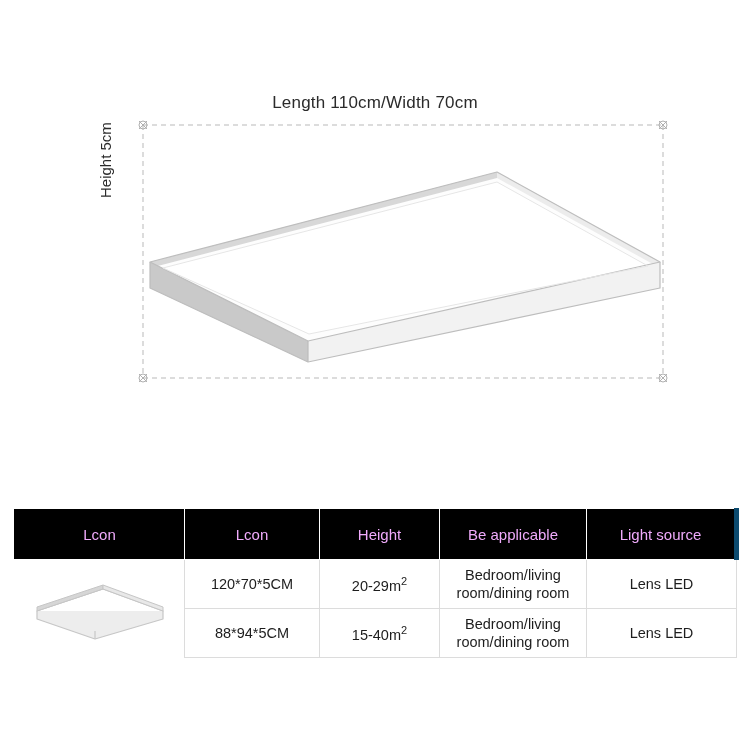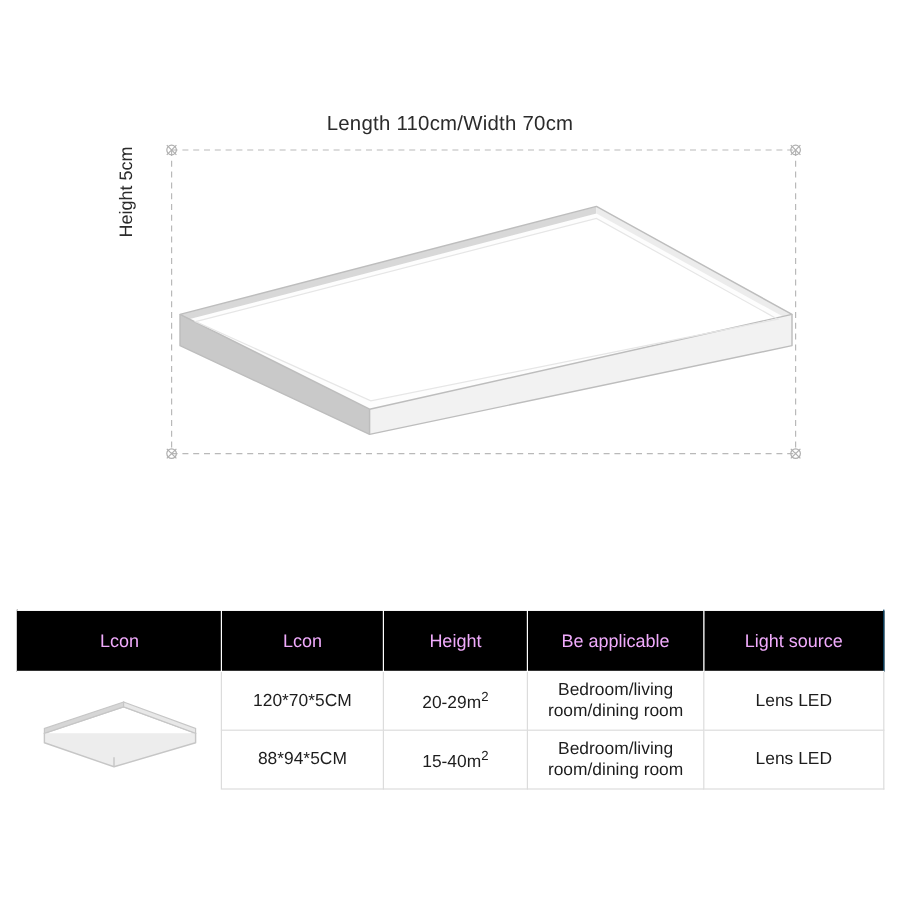--- a/index.html
+++ b/index.html
@@ -74,21 +74,21 @@
   }
   table.spec thead th {
     background: #000000;
     color: #f0abfc;
     font-size: 15px;
     font-weight: normal;
     height: 48px;
     border: 1px solid #ffffff;
   }
   table.spec thead th:first-child { border-left: 1px solid #000000; }
-  table.spec thead th:last-child { border-right: 1px solid #0c4a6e; }
+  table.spec thead th:last-child { border-right: 5px solid #0c4a6e; }
 
   table.spec tbody td {
     height: 46px;
     font-size: 14.5px;
     border-left: none;
     border-right: 1px solid #dcdcdc;
     border-top: 1px solid #dcdcdc;
     border-bottom: 1px solid #dcdcdc;
   }
   table.spec tbody td.icon-cell {

